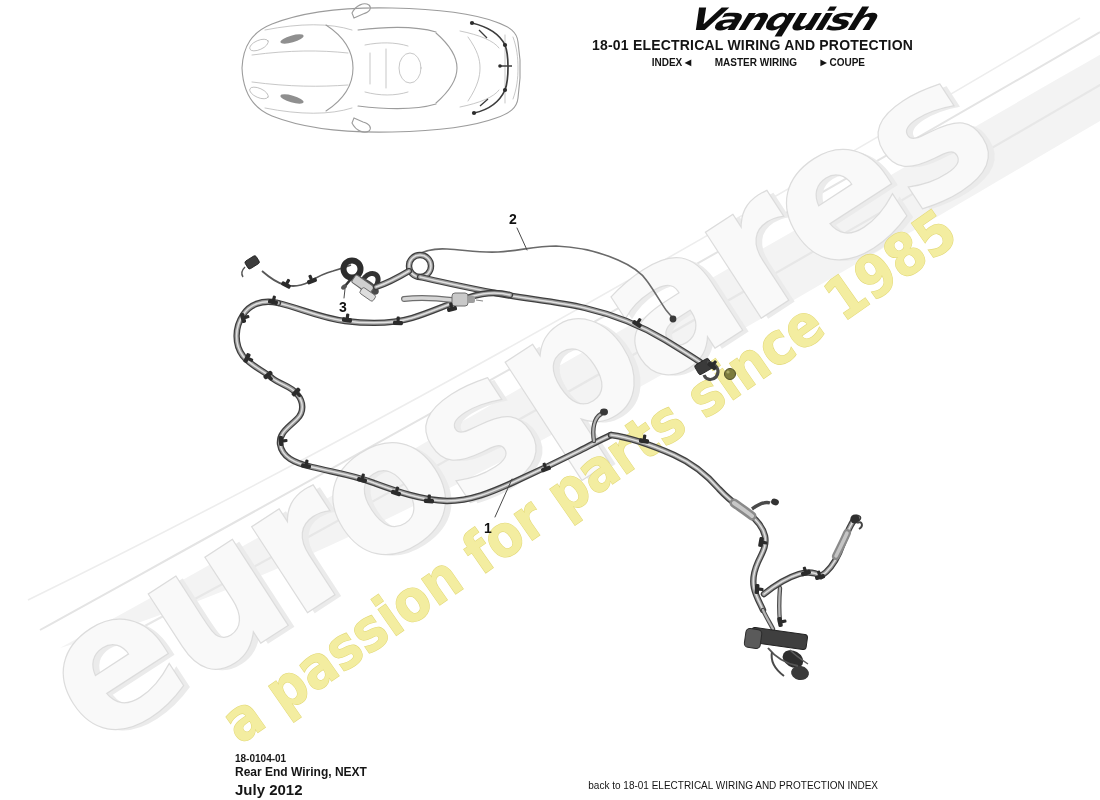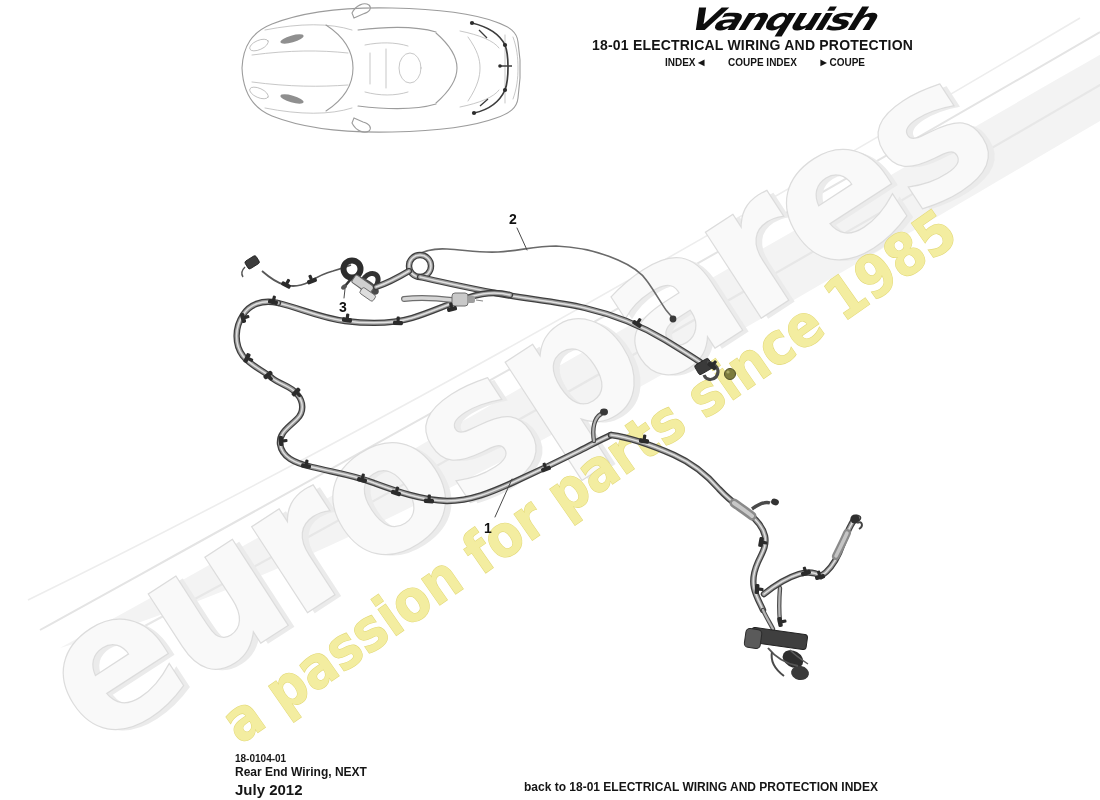--- a/index.html
+++ b/index.html
@@ -12,21 +12,21 @@
   .hdr-nav{position:absolute;left:560px;top:57px;width:305px;text-align:right;font-size:10px;
            font-weight:bold;color:#141414;white-space:nowrap;}
   .hdr-nav .navitem{cursor:pointer;margin-left:4px;}
   .hdr-nav .gap{display:inline-block;width:14px;}
   .arrow{font-size:8px;position:relative;top:-1px;}
   
   .ftr-left{position:absolute;left:235px;top:753px;line-height:1.18;}
   .ftr-pn{font-size:10px;font-weight:bold;}
   .ftr-title{font-size:12px;font-weight:bold;}
   .ftr-date{font-size:15px;font-weight:bold;margin-top:2px;}
-  .ftr-link{position:absolute;right:222px;top:780px;font-size:12px;font-weight:bold;cursor:pointer;white-space:nowrap;}
+  .ftr-link{position:absolute;right:222px;top:780px;font-size:10px;font-weight:normal;cursor:pointer;white-space:nowrap;}
   
   .tube-d{fill:none;stroke:#3e3e3e;stroke-width:6.4;stroke-linecap:round;}
   .tube-m{fill:none;stroke:#9a9a9a;stroke-width:3.9;stroke-linecap:round;}
   .tube-h{fill:none;stroke:#e0e0e0;stroke-width:1.5;stroke-linecap:round;}
   .thin-d{fill:none;stroke:#4a4a4a;stroke-width:4.4;stroke-linecap:round;}
   .thin-m{fill:none;stroke:#b5b5b5;stroke-width:2.2;stroke-linecap:round;}
   .carline{fill:none;stroke:#9c9c9c;stroke-width:1.1;stroke-linecap:round;}
   .carline2{fill:none;stroke:#b9b9b9;stroke-width:0.8;stroke-linecap:round;}
   .callout{font-family:"Liberation Sans",sans-serif;font-size:14px;font-weight:bold;fill:#111;}
 </style>
@@ -236,21 +236,21 @@
       <text x="0" y="0" text-anchor="middle" font-family="DejaVu Sans, sans-serif" font-style="italic" font-weight="bold" font-size="31" letter-spacing="-2" fill="#0d0d0d">Vanquish</text>
     </g>
   </svg>
 
   <div class="hdr-title">18-01 ELECTRICAL WIRING AND PROTECTION</div>
 
   <div class="hdr-nav">
     <span class="navitem"><span>INDEX</span>
       <span class="arrow">◀</span></span>
     <span class="gap"></span>
-    <span class="navitem">COUPE INDEX</span>
+    <span class="navitem">MASTER WIRING</span>
     <span class="gap"></span>
     <span class="navitem"><span class="arrow">▶</span>
       <span>COUPE</span></span>
   </div>
 
   <div class="ftr-left">
     <div class="ftr-pn">18-0104-01</div>
     <div class="ftr-title">Rear End Wiring, NEXT</div>
     <div class="ftr-date">July 2012</div>
   </div>

